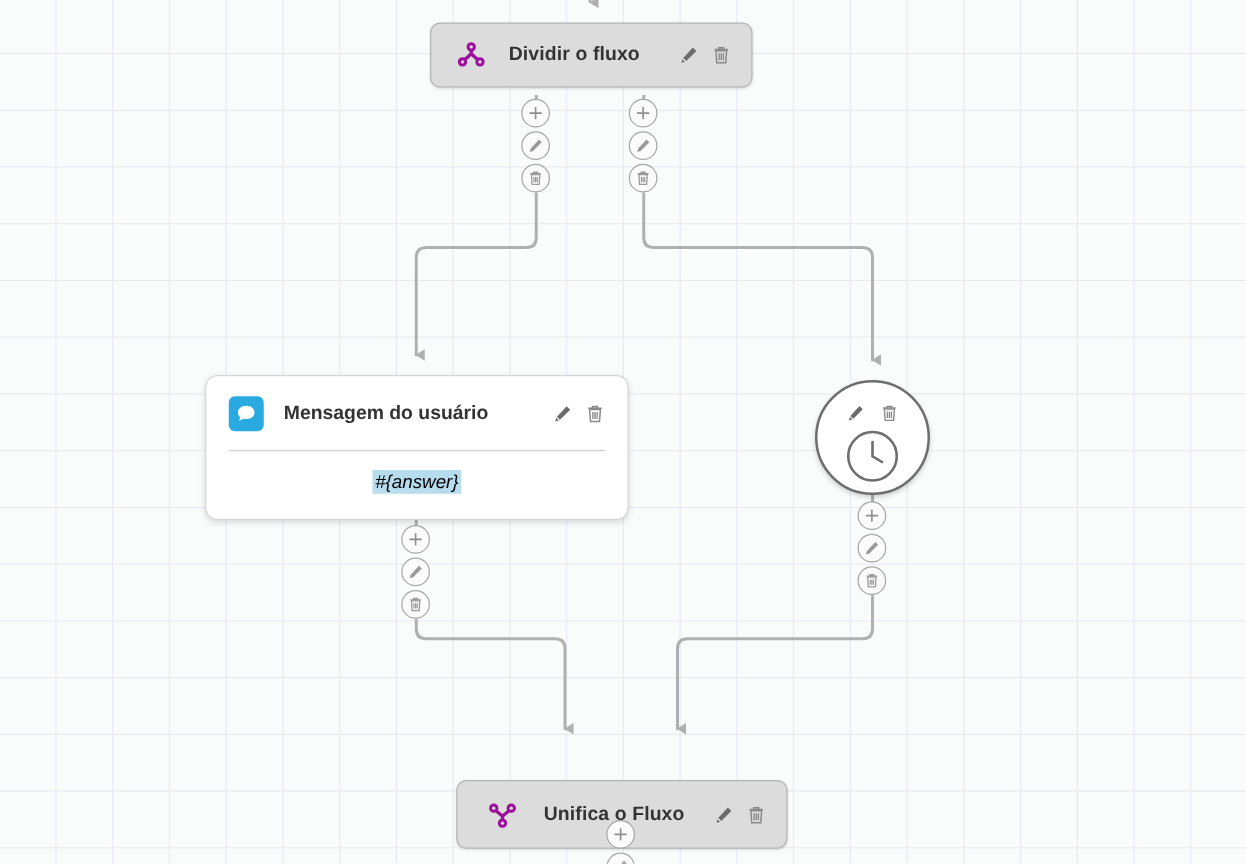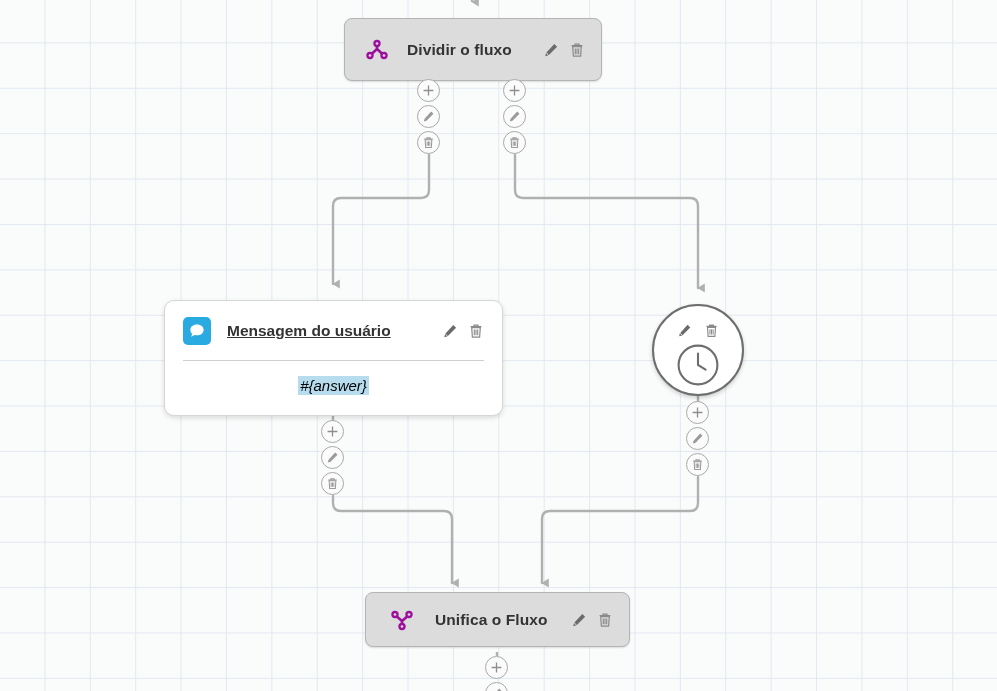--- a/index.html
+++ b/index.html
@@ -63,21 +63,20 @@
   .card-head {
     display: flex;
     align-items: center;
     padding: 16px 18px 0 18px;
   }
   .card-head .node-title {
     font-size: 15.5px;
     font-weight: bold;
     color: #333333;
     white-space: nowrap;
-    text-decoration: underline;
   }
   .card-divider {
     height: 1px;
     background: #cfcfcf;
     margin: 15px 18px 0 18px;
   }
   .card-body {
     text-align: center;
     padding: 16px 18px 20px 18px;
   }
@@ -169,21 +168,21 @@
     </g>
 
     <g>
       <path d="M429,76 L429,80" fill="none" stroke="#b0b0b0" stroke-width="2.4"></path>
       <path d="M515,76 L515,80" fill="none" stroke="#b0b0b0" stroke-width="2.4"></path>
       <path d="M333,416 L333,421" fill="none" stroke="#b0b0b0" stroke-width="2.4"></path>
       <path d="M698,396 L698,402" fill="none" stroke="#b0b0b0" stroke-width="2.4"></path>
     </g>
   </svg>
 
-  <div class="node-box" style="left:344px; top:18px; width:258px; height:63px; padding:0 16px 0 18px;">
+  <div class="node-box" style="left:344px; top:18px; width:258px; height:52px; padding:0 16px 0 18px;">
     <span class="icon-purple" style="width:28px;height:28px;flex:0 0 28px;">
       <svg width="28" height="28" viewBox="0 0 28 28">
         <path d="M14 8 L14 13 M14 13 L7.5 19 M14 13 L20.5 19" stroke="#9c0f9c" stroke-width="2.6" fill="none" stroke-linecap="round"></path>
         <circle cx="14" cy="7.5" r="3.7" fill="#9c0f9c"></circle>
         <circle cx="14" cy="7.5" r="1.35" fill="#e7d4e7"></circle>
         <circle cx="7" cy="19.5" r="3.7" fill="#9c0f9c"></circle>
         <circle cx="7" cy="19.5" r="1.35" fill="#e7d4e7"></circle>
         <circle cx="21" cy="19.5" r="3.7" fill="#9c0f9c"></circle>
         <circle cx="21" cy="19.5" r="1.35" fill="#e7d4e7"></circle>
       </svg>
@@ -335,21 +334,21 @@
     </div>
     <div class="conn-btn" style="left:686px; top:453px;">
       <svg width="13" height="13" viewBox="0 0 16 16">
         <path d="M2.6 3.6 H13.4 M6 3.6 V2.2 H10 V3.6" stroke="#9a9a9a" stroke-width="1.3" fill="none"></path>
         <path d="M3.9 4.6 H12.1 L11.5 14.2 H4.5 Z" stroke="#9a9a9a" stroke-width="1.3" fill="none"></path>
         <path d="M6.4 6.8 V12.1 M8 6.8 V12.1 M9.6 6.8 V12.1" stroke="#9a9a9a" stroke-width="1.2"></path>
       </svg>
     </div>
   </div>
 
-  <div class="node-box" style="left:365px; top:592px; width:265px; height:55px; padding:0 16px 0 22px;">
+  <div class="node-box" style="left:365px; top:624px; width:265px; height:55px; padding:0 16px 0 22px;">
     <span class="icon-purple" style="width:28px;height:28px;flex:0 0 28px;">
       <svg width="28" height="28" viewBox="0 0 28 28">
         <path d="M7 9 L14 15 M21 9 L14 15 M14 15 L14 20" stroke="#9c0f9c" stroke-width="2.6" fill="none" stroke-linecap="round"></path>
         <circle cx="7" cy="8.5" r="3.7" fill="#9c0f9c"></circle>
         <circle cx="7" cy="8.5" r="1.35" fill="#dcdcdc"></circle>
         <circle cx="21" cy="8.5" r="3.7" fill="#9c0f9c"></circle>
         <circle cx="21" cy="8.5" r="1.35" fill="#dcdcdc"></circle>
         <circle cx="14" cy="20.5" r="3.7" fill="#9c0f9c"></circle>
         <circle cx="14" cy="20.5" r="1.35" fill="#dcdcdc"></circle>
       </svg>

